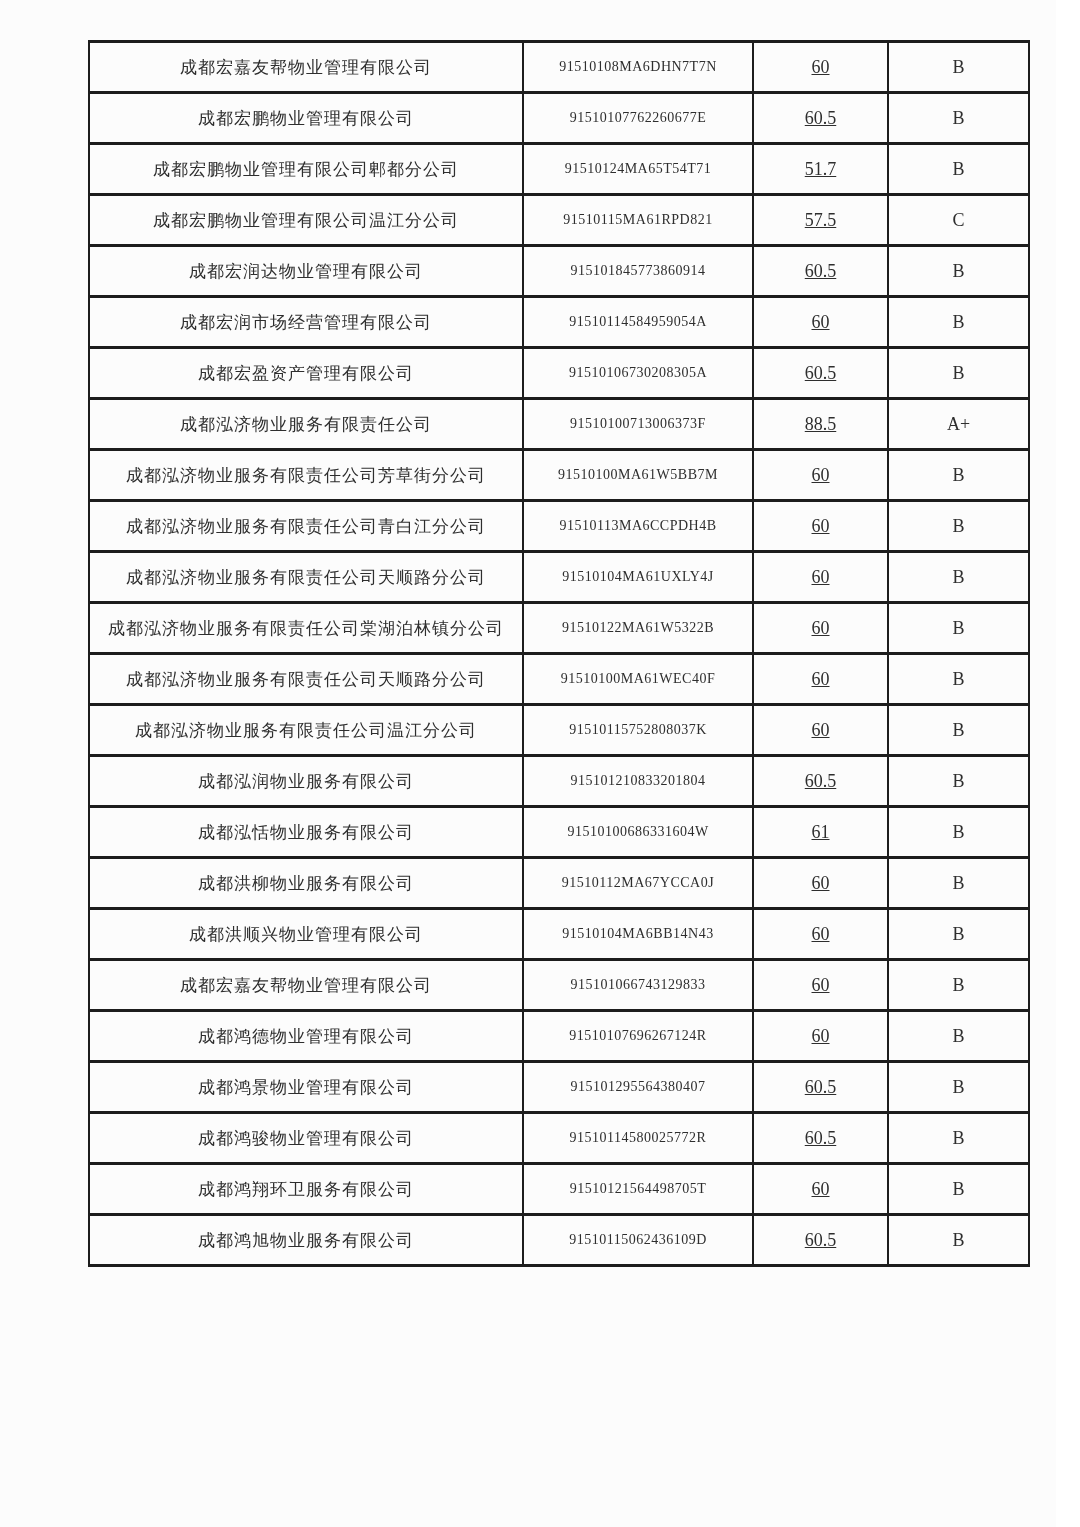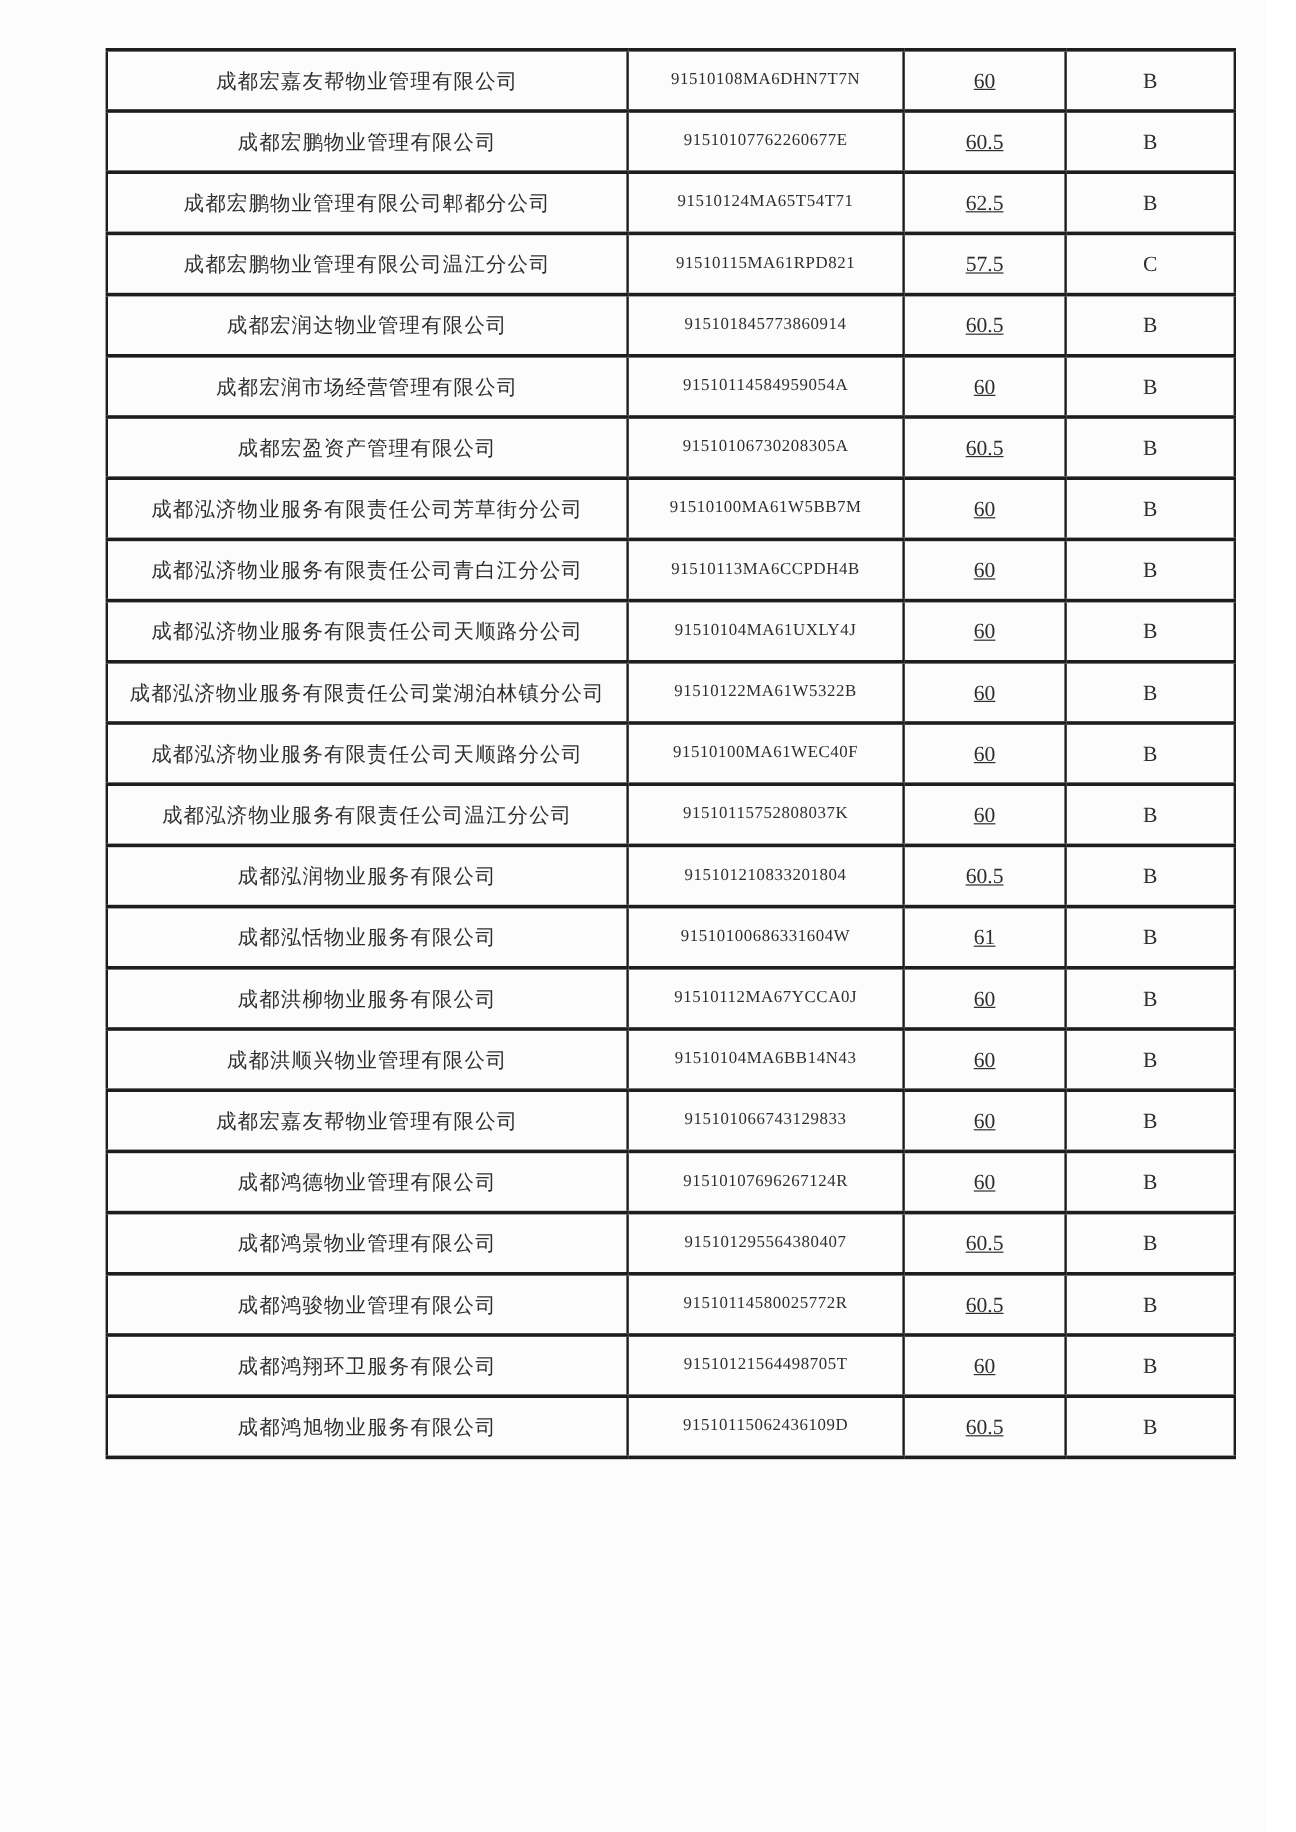--- a/index.html
+++ b/index.html
@@ -74,21 +74,21 @@
   <tr>
     <td class="col-name">成都宏鹏物业管理有限公司</td>
     <td class="col-code">91510107762260677E</td>
     <td class="col-score">60.5</td>
     <td class="col-grade">B</td>
   </tr>
 
   <tr>
     <td class="col-name">成都宏鹏物业管理有限公司郫都分公司</td>
     <td class="col-code">91510124MA65T54T71</td>
-    <td class="col-score">62.5</td>
+    <td class="col-score">51.7</td>
     <td class="col-grade">B</td>
   </tr>
 
   <tr>
     <td class="col-name">成都宏鹏物业管理有限公司温江分公司</td>
     <td class="col-code">91510115MA61RPD821</td>
     <td class="col-score">57.5</td>
     <td class="col-grade">C</td>
   </tr>
 
@@ -106,20 +106,26 @@
     <td class="col-grade">B</td>
   </tr>
 
   <tr>
     <td class="col-name">成都宏盈资产管理有限公司</td>
     <td class="col-code">91510106730208305A</td>
     <td class="col-score">60.5</td>
     <td class="col-grade">B</td>
   </tr>
 
+  <tr>
+    <td class="col-name">成都泓济物业服务有限责任公司</td>
+    <td class="col-code">91510100713006373F</td>
+    <td class="col-score">88.5</td>
+    <td class="col-grade">A+</td>
+  </tr>
 
   <tr>
     <td class="col-name">成都泓济物业服务有限责任公司芳草街分公司</td>
     <td class="col-code">91510100MA61W5BB7M</td>
     <td class="col-score">60</td>
     <td class="col-grade">B</td>
   </tr>
 
   <tr>
     <td class="col-name">成都泓济物业服务有限责任公司青白江分公司</td>

